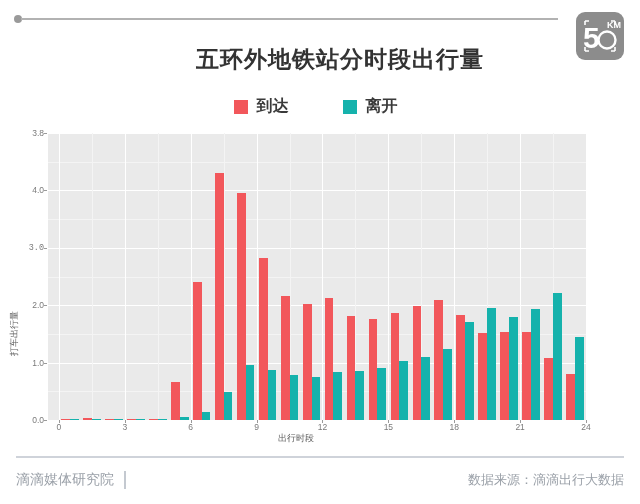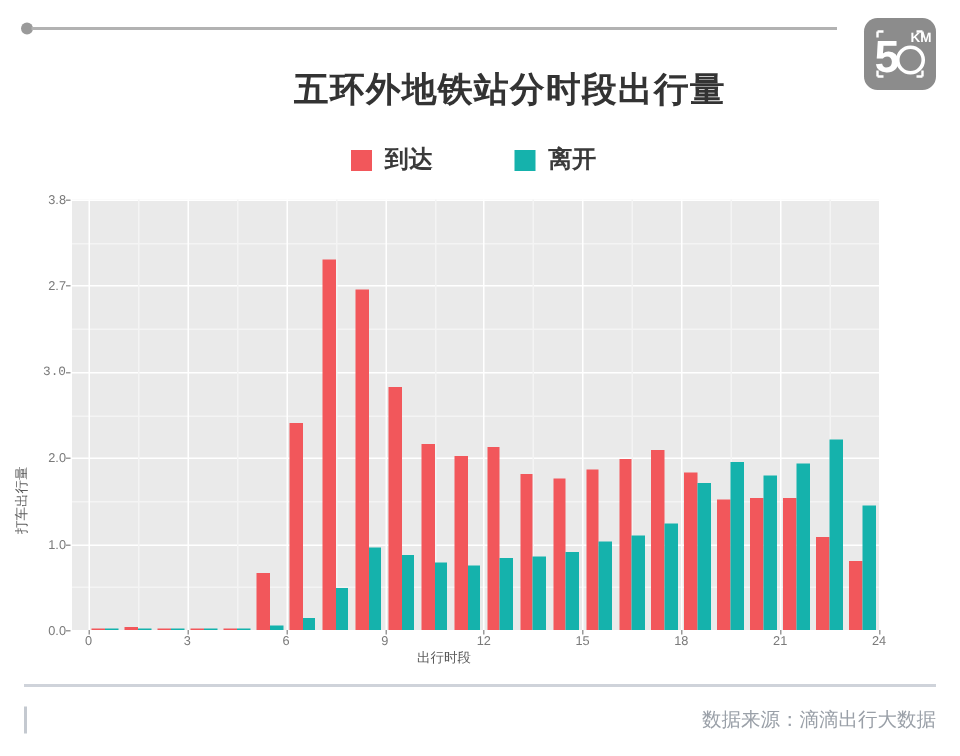--- a/index.html
+++ b/index.html
@@ -339,21 +339,21 @@
     </div>
   <div id="axis-labels">
       <div class="ytick-label" style="top: 294px;">0.0</div>
       <div class="ytick-mark" style="top: 294px;"></div>
       <div class="ytick-label" style="top: 236.6px;">1.0</div>
       <div class="ytick-mark" style="top: 236.6px;"></div>
       <div class="ytick-label" style="top: 179.2px;">2.0</div>
       <div class="ytick-mark" style="top: 179.2px;"></div>
       <div class="ytick-label" style="top: 121.8px; font-family: Liberation Mono, monospace;">3.0</div>
       <div class="ytick-mark" style="top: 121.8px;"></div>
-      <div class="ytick-label" style="top: 64.4px;">2.7</div>
+      <div class="ytick-label" style="top: 64.4px;">4.0</div>
       <div class="ytick-mark" style="top: 64.4px;"></div>
       <div class="ytick-label" style="top: 7px;">3.8</div>
       <div class="ytick-mark" style="top: 7px;"></div>
       <div class="xtick-label" style="left: 58.9796px;">0</div>
       <div class="xtick-mark" style="left: 58.9796px;"></div>
       <div class="xtick-label" style="left: 124.857px;">3</div>
       <div class="xtick-mark" style="left: 124.857px;"></div>
       <div class="xtick-label" style="left: 190.735px;">6</div>
       <div class="xtick-mark" style="left: 190.735px;"></div>
       <div class="xtick-label" style="left: 256.612px;">9</div>
@@ -367,16 +367,17 @@
       <div class="xtick-label" style="left: 520.122px;">21</div>
       <div class="xtick-mark" style="left: 520.122px;"></div>
       <div class="xtick-label" style="left: 586px;">24</div>
       <div class="xtick-mark" style="left: 586px;"></div>
     </div>
 </div>
 
 <div class="footer-rule"></div>
 <div class="footer">
   <div class="footer-left">
+    <span>滴滴媒体研究院</span>
     <span class="footer-divider"></span>
   </div>
   <div class="footer-right">数据来源：滴滴出行大数据</div>
 </div>
 
 </body></html>

